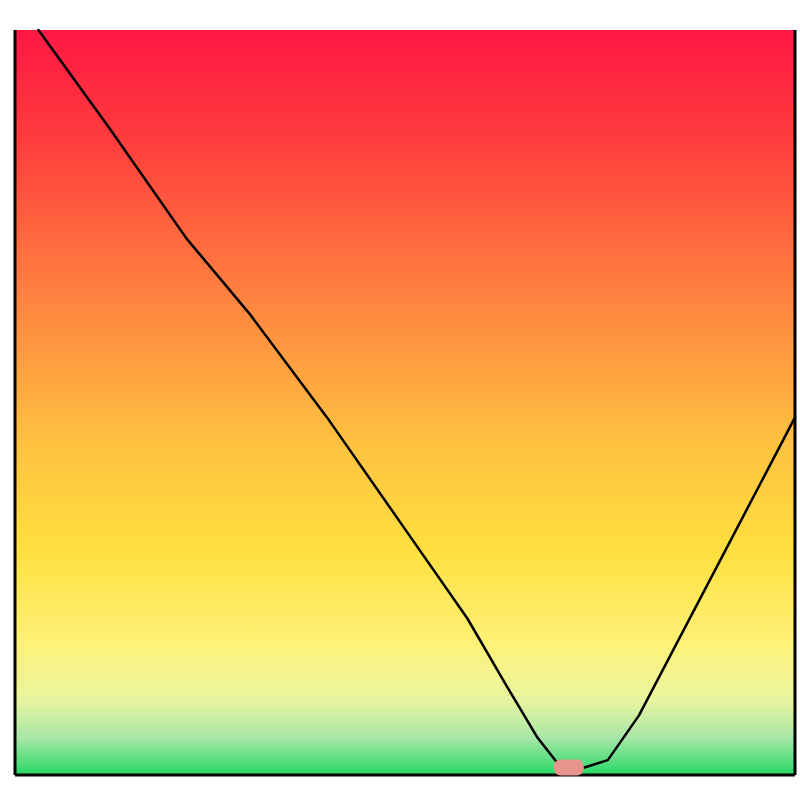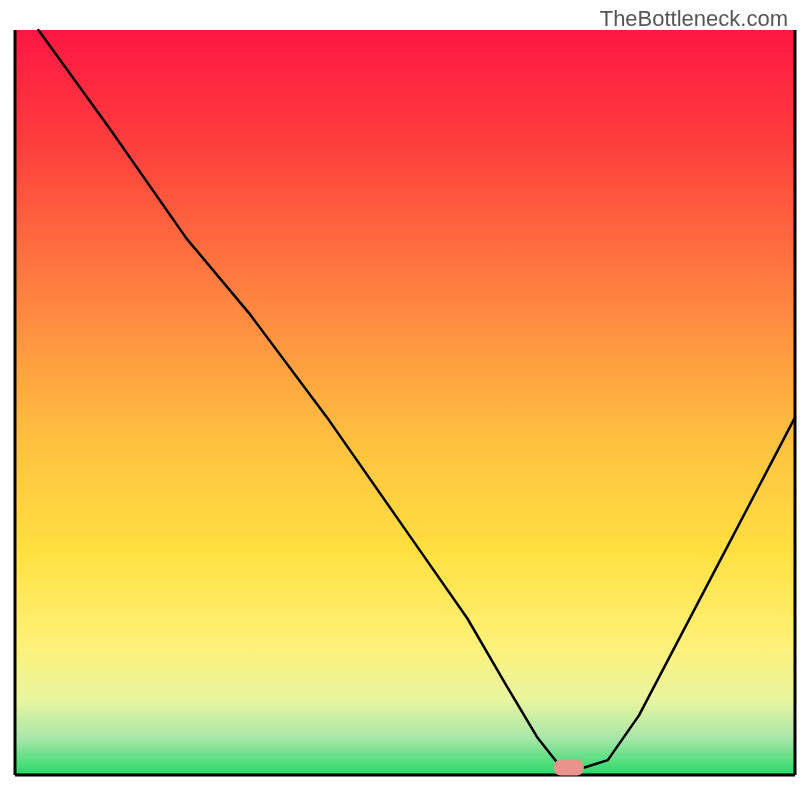--- a/index.html
+++ b/index.html
@@ -24,21 +24,20 @@
     z-index: 10;
   }
   svg {
     display: block;
   }
 </style>
 </head>
 <body>
 
 <div class="container">
-  <div class="watermark">TheBottleneck.com</div>
   <svg width="800" height="800" viewBox="0 0 800 800">
     <defs>
       <linearGradient id="bg-gradient" x1="0" y1="0" x2="0" y2="1">
         <stop offset="0%" stop-color="#ff1744"></stop>
         <stop offset="15%" stop-color="#ff3d3d"></stop>
         <stop offset="35%" stop-color="#ff8040"></stop>
         <stop offset="55%" stop-color="#ffc040"></stop>
         <stop offset="70%" stop-color="#ffe040"></stop>
         <stop offset="82%" stop-color="#fff176"></stop>
         <stop offset="90%" stop-color="#e8f5a0"></stop>

